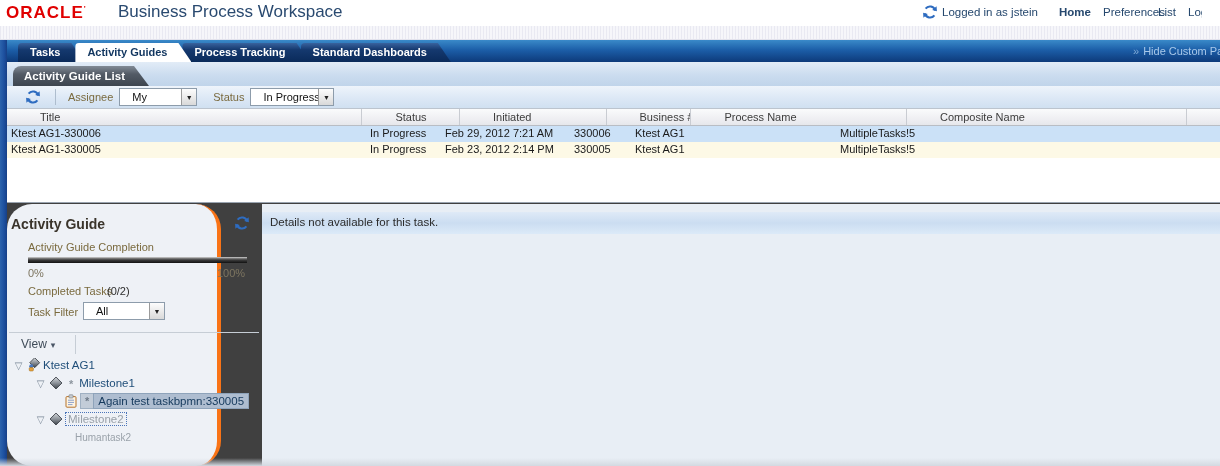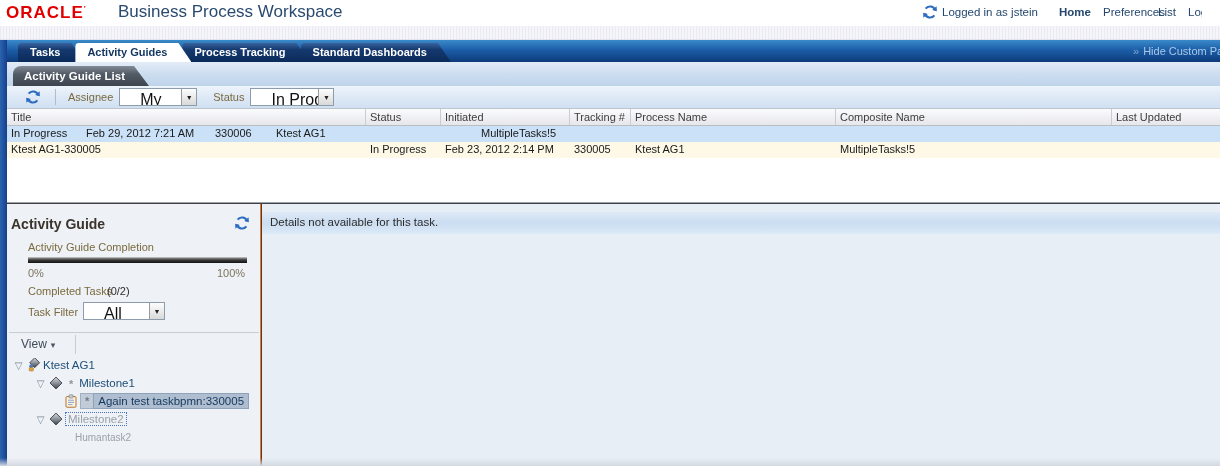--- a/index.html
+++ b/index.html
@@ -53,41 +53,41 @@
     border-radius:8px 0 0 0; }
 
   
   .toolbar { position:absolute; left:7px; top:86px; width:1213px; height:22px;
     background:linear-gradient(180deg,#eef4fb 0%,#dbe7f5 60%,#d0e0f1 100%);
     display:flex; align-items:center; }
   .tb-sync { width:16px; height:16px; margin-left:18px; cursor:pointer; }
   .tb-sep { width:1px; height:16px; background:#aebdce; margin:0 12px 0 14px; }
   .tb-label { color:#7a6a3e; font-size:11px; margin-right:6px; }
   .combo { display:flex; height:18px; border:1px solid #8d9cab; background:#fff; align-items:stretch; cursor:pointer; }
-  .combo .val { padding:2px 20px; font-size:16px; color:#111; white-space:nowrap; overflow:hidden; }
+  .combo .val { padding:2px 12px; font-size:11px; color:#111; white-space:nowrap; overflow:hidden; }
   .combo .btn { width:15px; border-left:1px solid #9b9b9b; background:linear-gradient(180deg,#fdfdfd,#d9d9d9);
     display:flex; align-items:center; justify-content:center; font-size:7px; color:#222; }
   .combo-assignee { width:78px; margin-right:16px; }
   .combo-status { width:84px; }
   .combo-filter { width:82px; }
 
   
   .grid { position:absolute; left:7px; top:108px; width:1213px; height:95px; background:#fff; border-top:1px solid #bcc4ce; border-bottom:1px solid #9aa4b0; }
   .grid-head { display:flex; height:17px; background:linear-gradient(180deg,#fafbfc 0%,#ededf1 70%,#e6e7eb 100%);
     border-bottom:1px solid #b9bdc4; }
-  .gh-cell { font-size:11px; color:#3c3c3c; padding:2px 0 0 4px; border-right:1px solid #c9ccd2; white-space:nowrap; overflow:hidden; cursor:pointer; }
+  .gh-cell { font-size:11px; color:#3c3c3c; padding:2px 0 0 4px; border-right:1px solid #c9ccd2; white-space:nowrap; overflow:hidden; cursor:pointer;margin-left:29px; }
   .grid-row { display:flex; height:16px; line-height:15px; cursor:pointer; }
   .grid-row .gc { padding:0 0 0 4px; font-size:11px; color:#1a1a1a; white-space:nowrap; overflow:hidden; }
   .row-sel { background:#cbe1f7; }
   .row-alt { background:#fdf9e6; }
   .c0{width:359px;} .c1{width:75px;} .c2{width:129px;} .c3{width:61px;} .c4{width:205px;} .c5{width:276px;} .c6{flex:1; border-right:none;}
 
   
   .bottom { position:absolute; left:0; top:204px; width:1220px; height:262px; }
-  .left-panel { position:absolute; left:7px; top:0; width:254px; height:262px; background:#eef1f6; border-right:1px solid #f97316; }
+  .left-panel { position:absolute; left:7px; top:0; width:214px; height:262px; background:#eef1f6; border-right:4px solid #f97316;border-radius:25px; }
   .right-panel { position:absolute; left:262px; top:0; width:958px; height:262px; background:#e8eef5; }
   .detail-band { position:absolute; left:0; top:8px; width:958px; height:22px;
     background:linear-gradient(180deg,#dfeaf7 0%,#cbddf1 50%,#dceaf8 100%); }
   .detail-msg { position:absolute; left:8px; top:4px; font-size:11.5px; color:#2b2b2b; }
   .bottom-fade { position:absolute; left:0; bottom:0; width:1220px; height:8px;
     background:linear-gradient(180deg, rgba(200,206,214,0) 0%, #d3d9e1 100%); }
 
   
   .ag-heading { position:absolute; left:4px; top:12px; font-size:14px; font-weight:bold; color:#3a342b; }
   .ag-sync { position:absolute; left:227px; top:11px; width:16px; height:16px; cursor:pointer; }
@@ -188,26 +188,27 @@
       <span class="val" style="flex:1">In Progress</span>
       <span class="btn">▼</span>
     </div>
   </div>
 
   <div class="grid">
     <div class="grid-head">
       <div class="gh-cell c0">Title</div>
       <div class="gh-cell c1">Status</div>
       <div class="gh-cell c2">Initiated</div>
-      <div class="gh-cell c3">Tracking #</div>
+      <div class="gh-cell c3">Business #</div>
       <div class="gh-cell c4">Process Name</div>
       <div class="gh-cell c5">Composite Name</div>
       <div class="gh-cell c6">Last Updated</div>
     </div>
     <div class="grid-row row-sel">
+      <div class="gc c0">Ktest AG1-330006</div>
       <div class="gc c1">In Progress</div>
       <div class="gc c2">Feb 29, 2012 7:21 AM</div>
       <div class="gc c3">330006</div>
       <div class="gc c4">Ktest AG1</div>
       <div class="gc c5">MultipleTasks!5</div>
       <div class="gc c6"></div>
     </div>
     <div class="grid-row row-alt">
       <div class="gc c0">Ktest AG1-330005</div>
       <div class="gc c1">In Progress</div>

